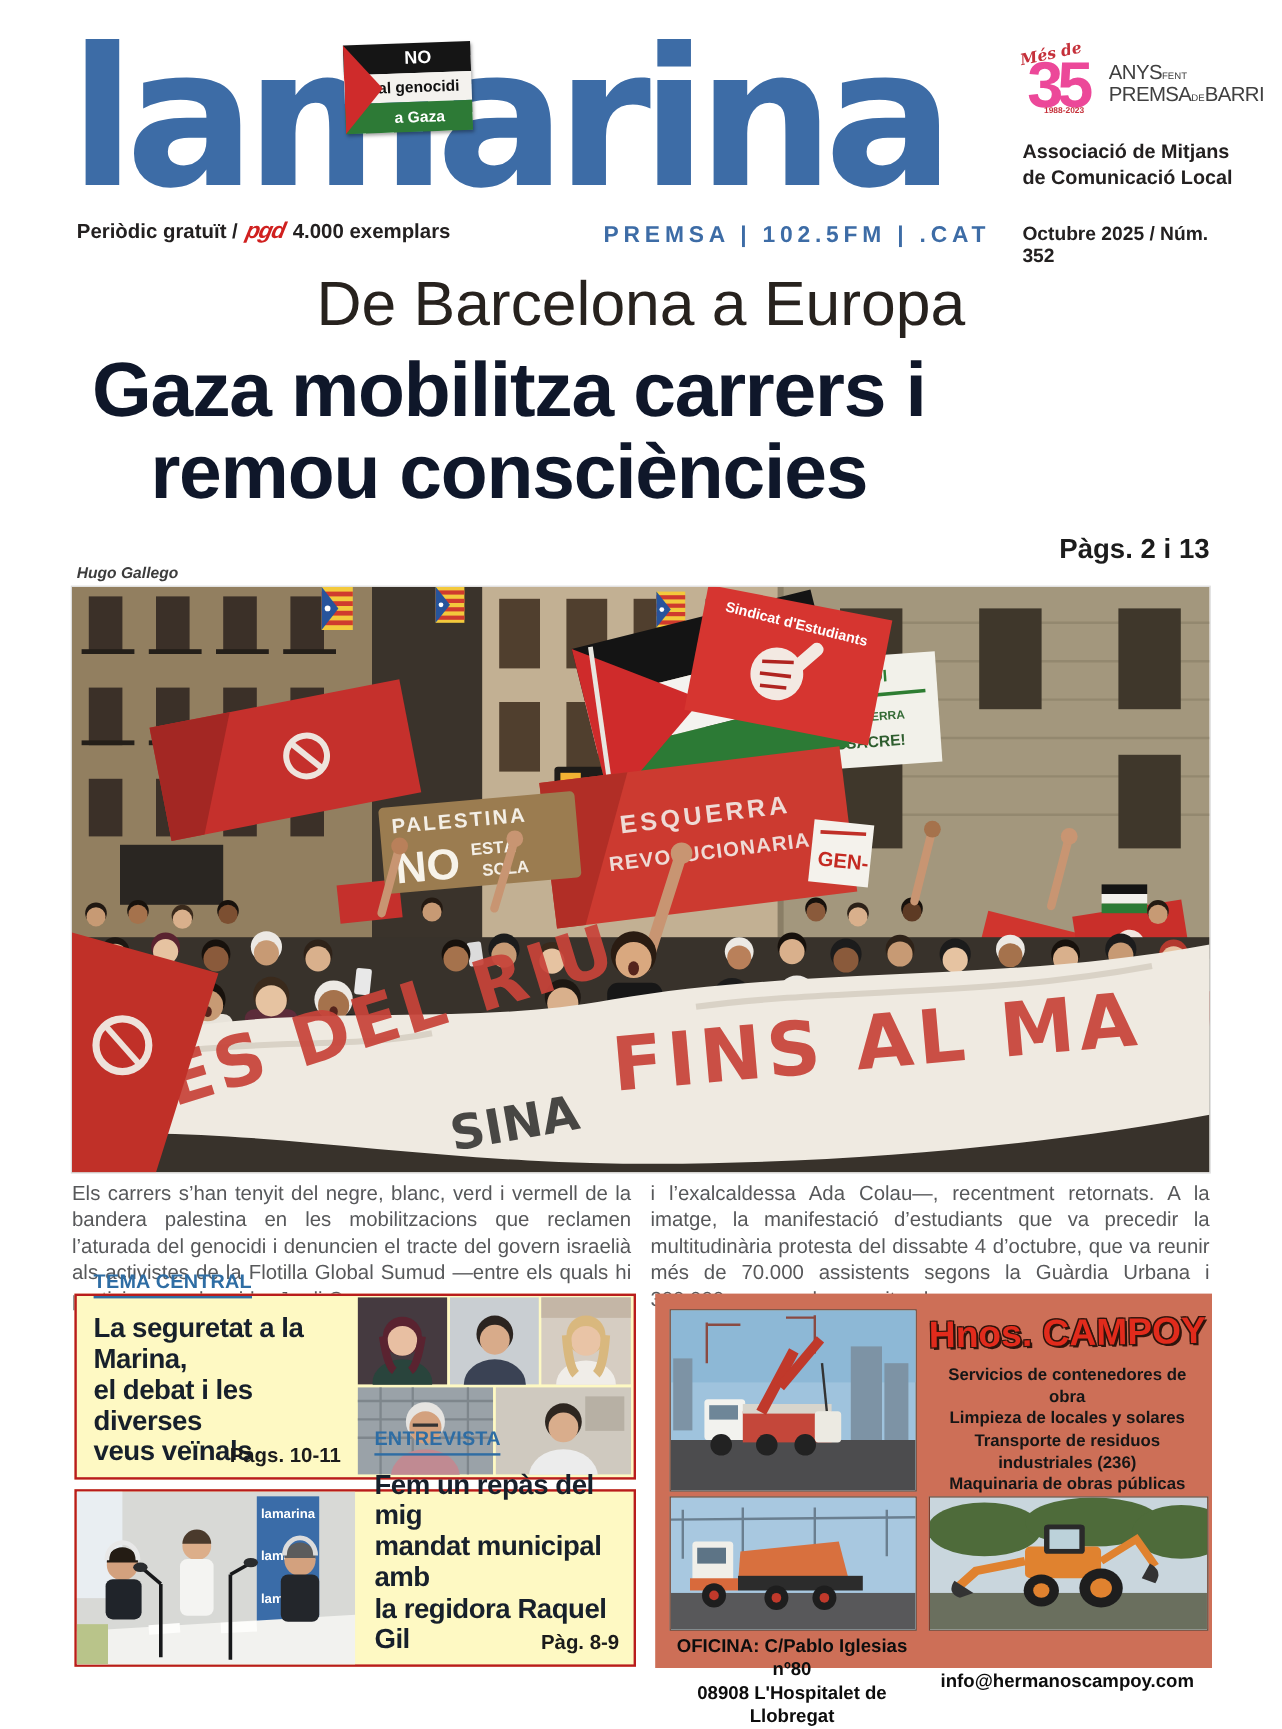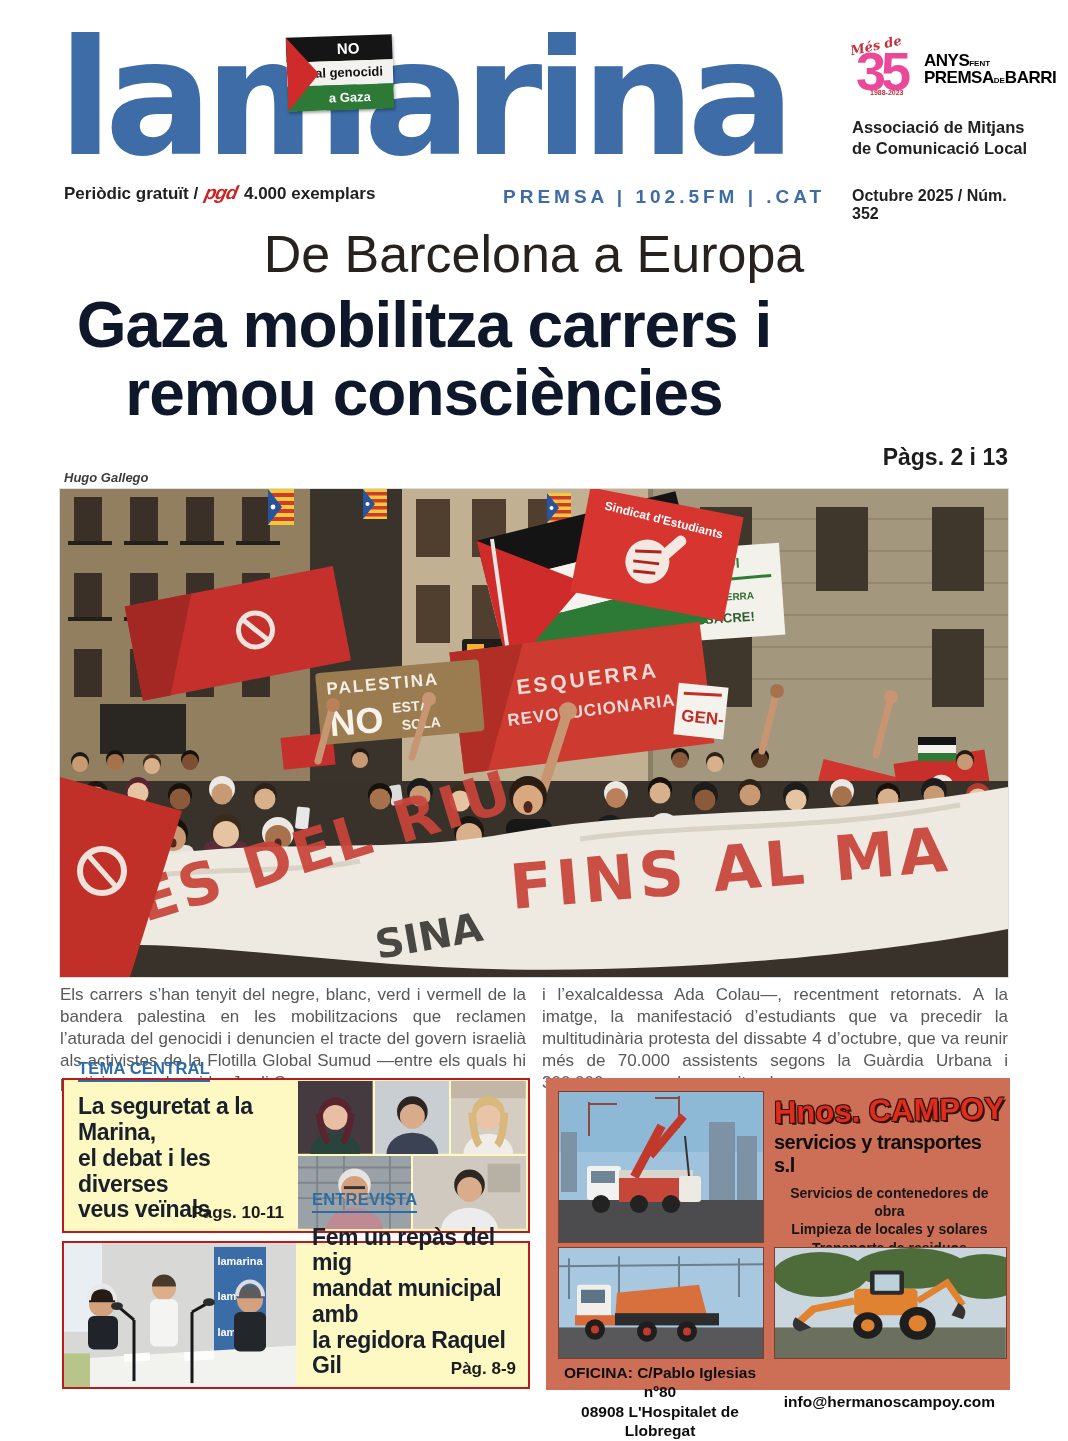--- a/index.html
+++ b/index.html
@@ -22,21 +22,21 @@
   .tagline{left:64px;top:182px;font-size:17px;font-weight:bold;color:#232020;display:flex;gap:7px;align-items:baseline;}
   .pgd{color:#d0201f;font-style:italic;font-weight:bold;font-size:19px;letter-spacing:-1px;transform:skewX(-12deg);display:inline-block;}
   .premsa{left:503px;top:186px;font-size:19px;font-weight:600;color:#3d6ca6;letter-spacing:4px;}
   .issue{left:852px;top:187px;width:156px;text-align:left;font-size:16px;font-weight:600;color:#232020;}
   .anys{left:850px;top:42px;width:160px;height:70px;}
   .anys .script{position:absolute;left:0;top:-4px;font-family:"DejaVu Serif",serif;font-style:italic;
         font-weight:bold;color:#c5303a;font-size:13px;transform:rotate(-12deg);}
   .anys .num{position:absolute;left:6px;top:2px;font-size:54px;font-weight:bold;color:#ec4899;
         letter-spacing:-5px;line-height:1;}
   .anys .years{position:absolute;left:20px;top:47px;font-size:7px;color:#c5303a;font-weight:bold;}
-  .anys .rt{position:absolute;left:74px;top:10px;color:#000000;font-weight:bold;line-height:1;}
+  .anys .rt{position:absolute;left:74px;top:10px;color:#404040;font-weight:normal;line-height:1;}
   .anys .rt .big{font-size:17px;letter-spacing:-0.5px;}
   .anys .rt .sm{font-size:8px;}
   .assoc{left:852px;top:117px;font-size:16.5px;font-weight:bold;color:#232020;line-height:1.25;}
 
   
   .kicker{left:0;top:224px;width:1068px;text-align:center;font-size:52px;font-weight:400;color:#27221e;}
   .mtitle{left:0;top:292px;width:848px;text-align:center;font-size:64px;font-weight:bold;
           color:#0f172a;line-height:1.06;letter-spacing:-1px;}
   .pagesref{right:60px;top:444px;font-size:23px;font-weight:bold;color:#1c1c1c;}
   .credit{left:64px;top:470px;font-size:13px;font-style:italic;color:#3c3c3c;font-weight:600;}
@@ -588,21 +588,20 @@
         <rect x="104" y="18" width="8" height="52" fill="#c0392b" transform="rotate(40 108 44)"></rect>
         <line x1="126" y1="44" x2="130" y2="84" stroke="#333" stroke-width="2"></line>
         <rect x="120" y="84" width="22" height="26" rx="3" fill="#eceae2"></rect>
         <circle cx="42" cy="112" r="9" fill="#222"></circle>
           <circle cx="80" cy="112" r="9" fill="#222"></circle>
           <circle cx="112" cy="112" r="9" fill="#222"></circle>
       </g>
     </svg>
     <div class="adtxt">
       <div class="brand">Hnos. CAMPOY</div>
-      <div class="subbrand">servicios y transportes s.l</div>
       <div class="services">
         <div>Servicios de contenedores de obra</div>
         <div>Limpieza de locales y solares</div>
         <div>Transporte de residuos industriales (236)</div>
         <div>Maquinaria de obras públicas</div>
         <div>Rebajes y derribos</div>
       </div>
     </div>
     <svg viewBox="0 0 204 108" preserveAspectRatio="none">
       <rect width="204" height="108" fill="#a8c8e0"></rect>

